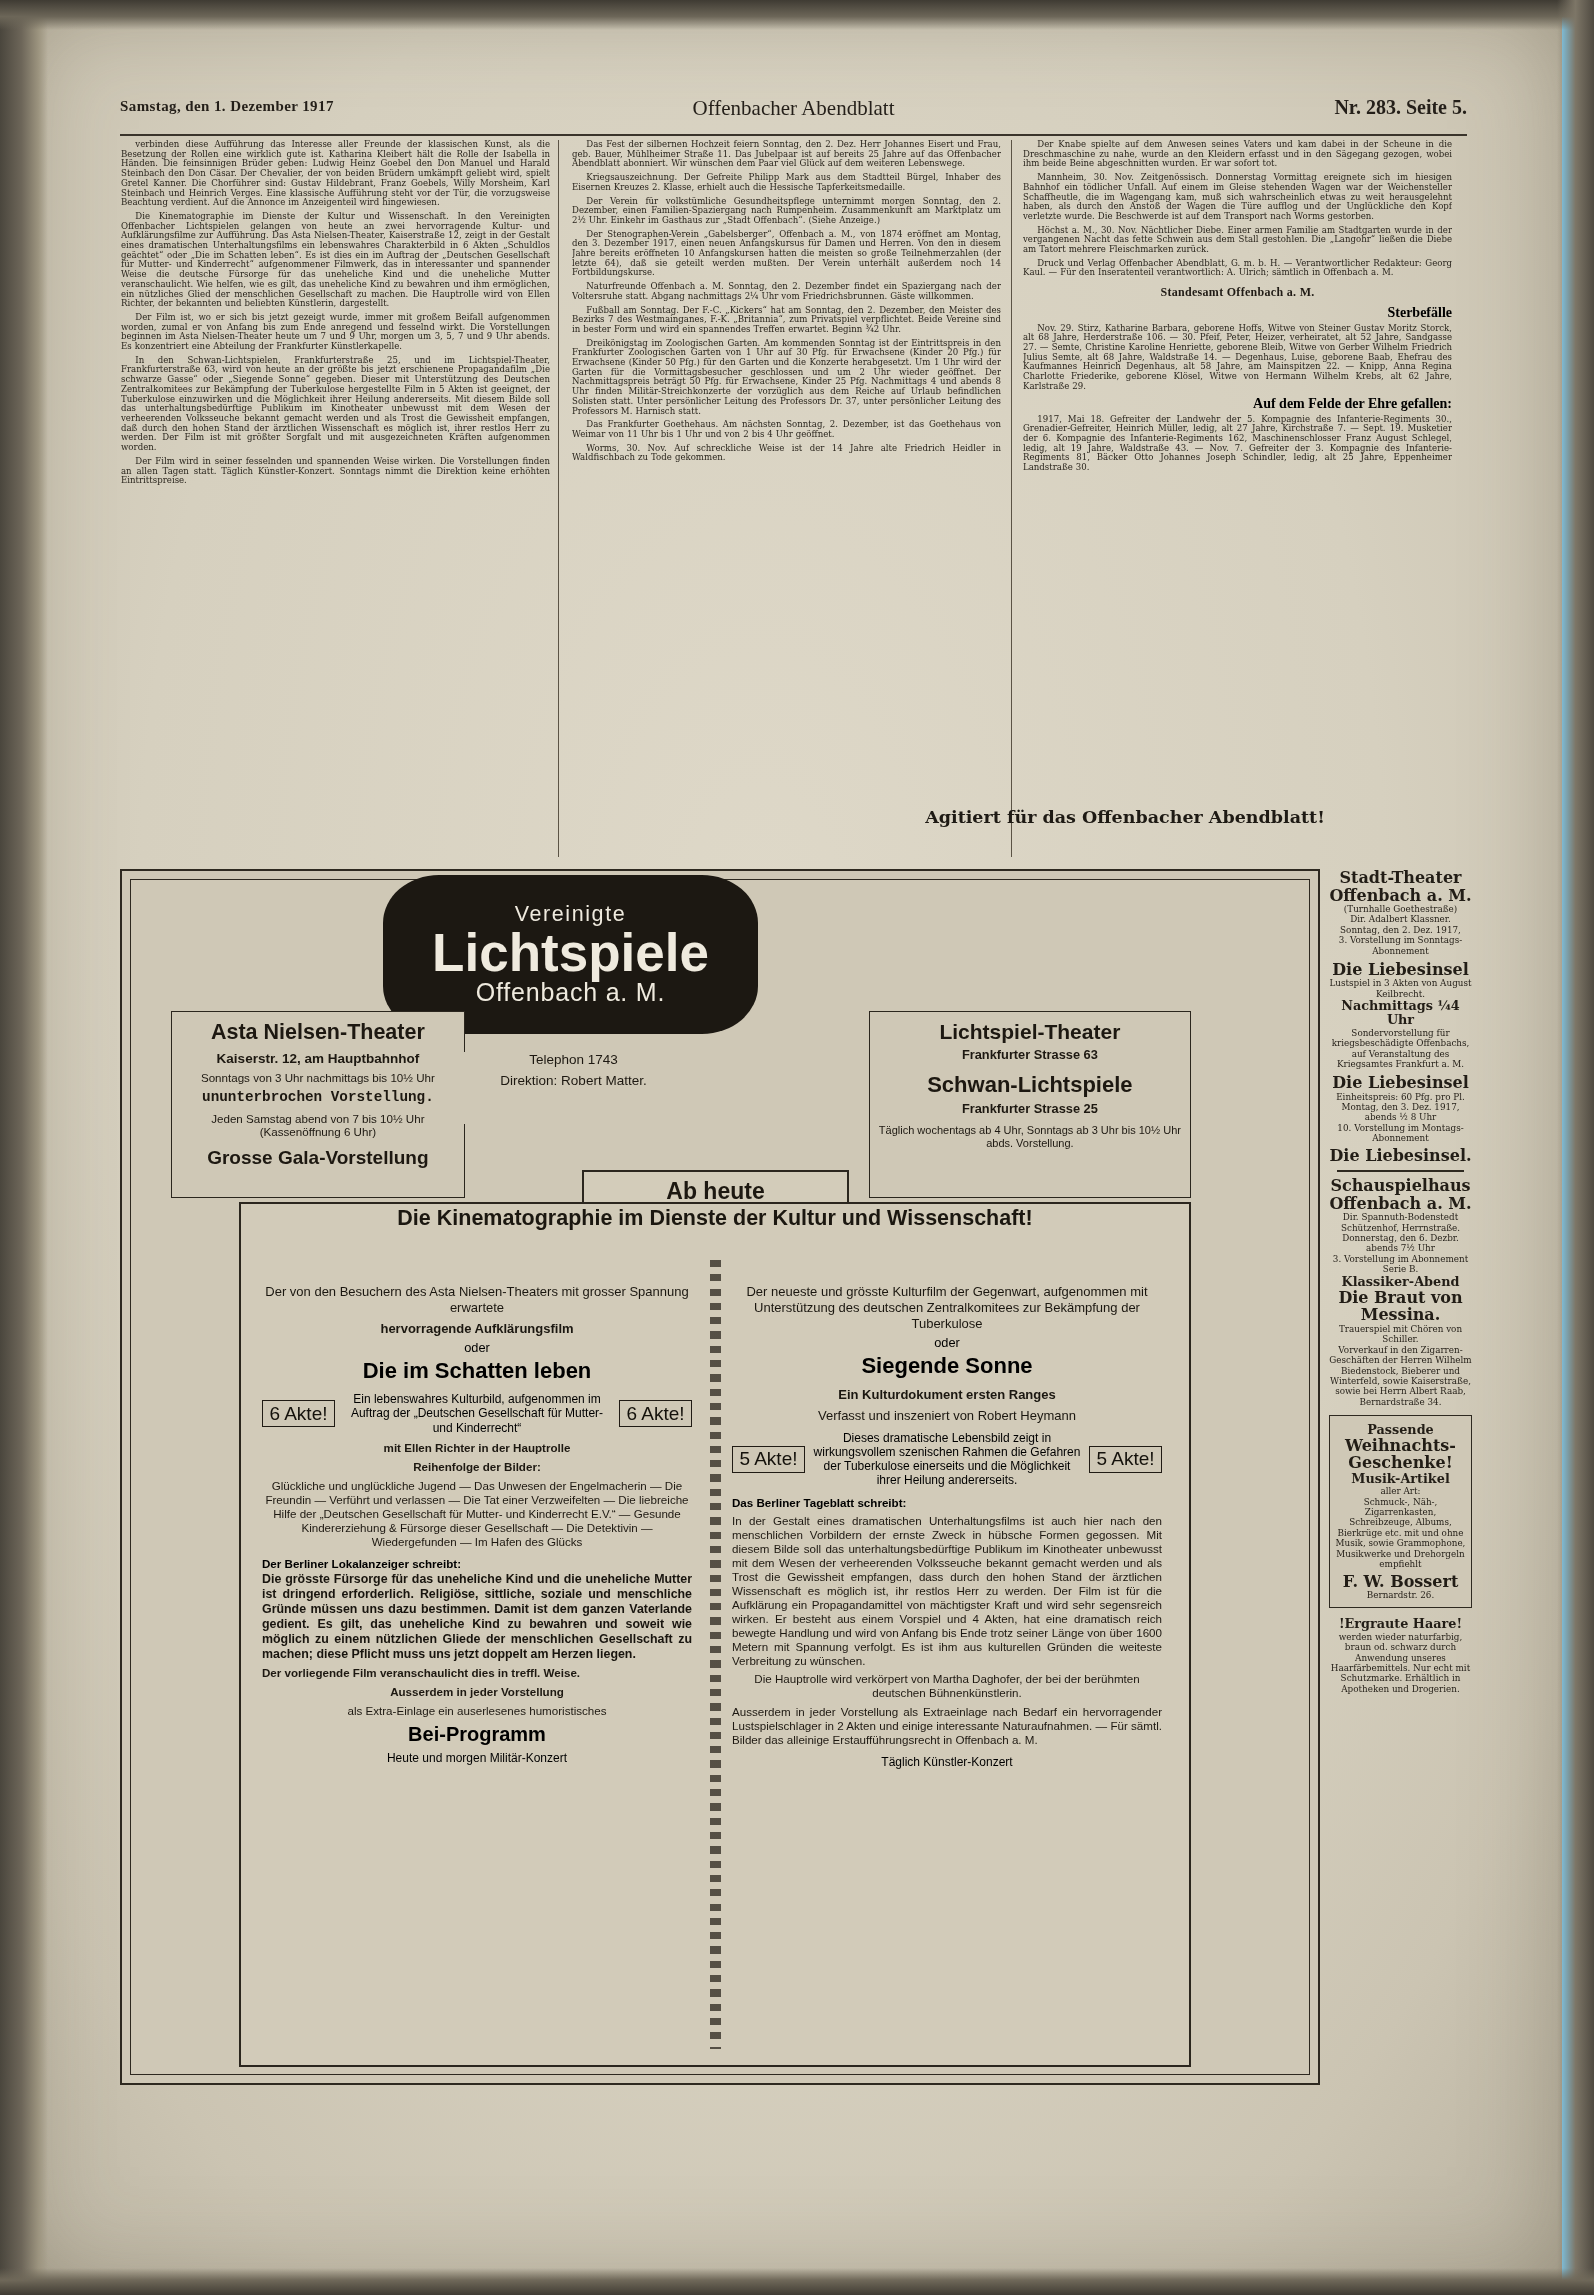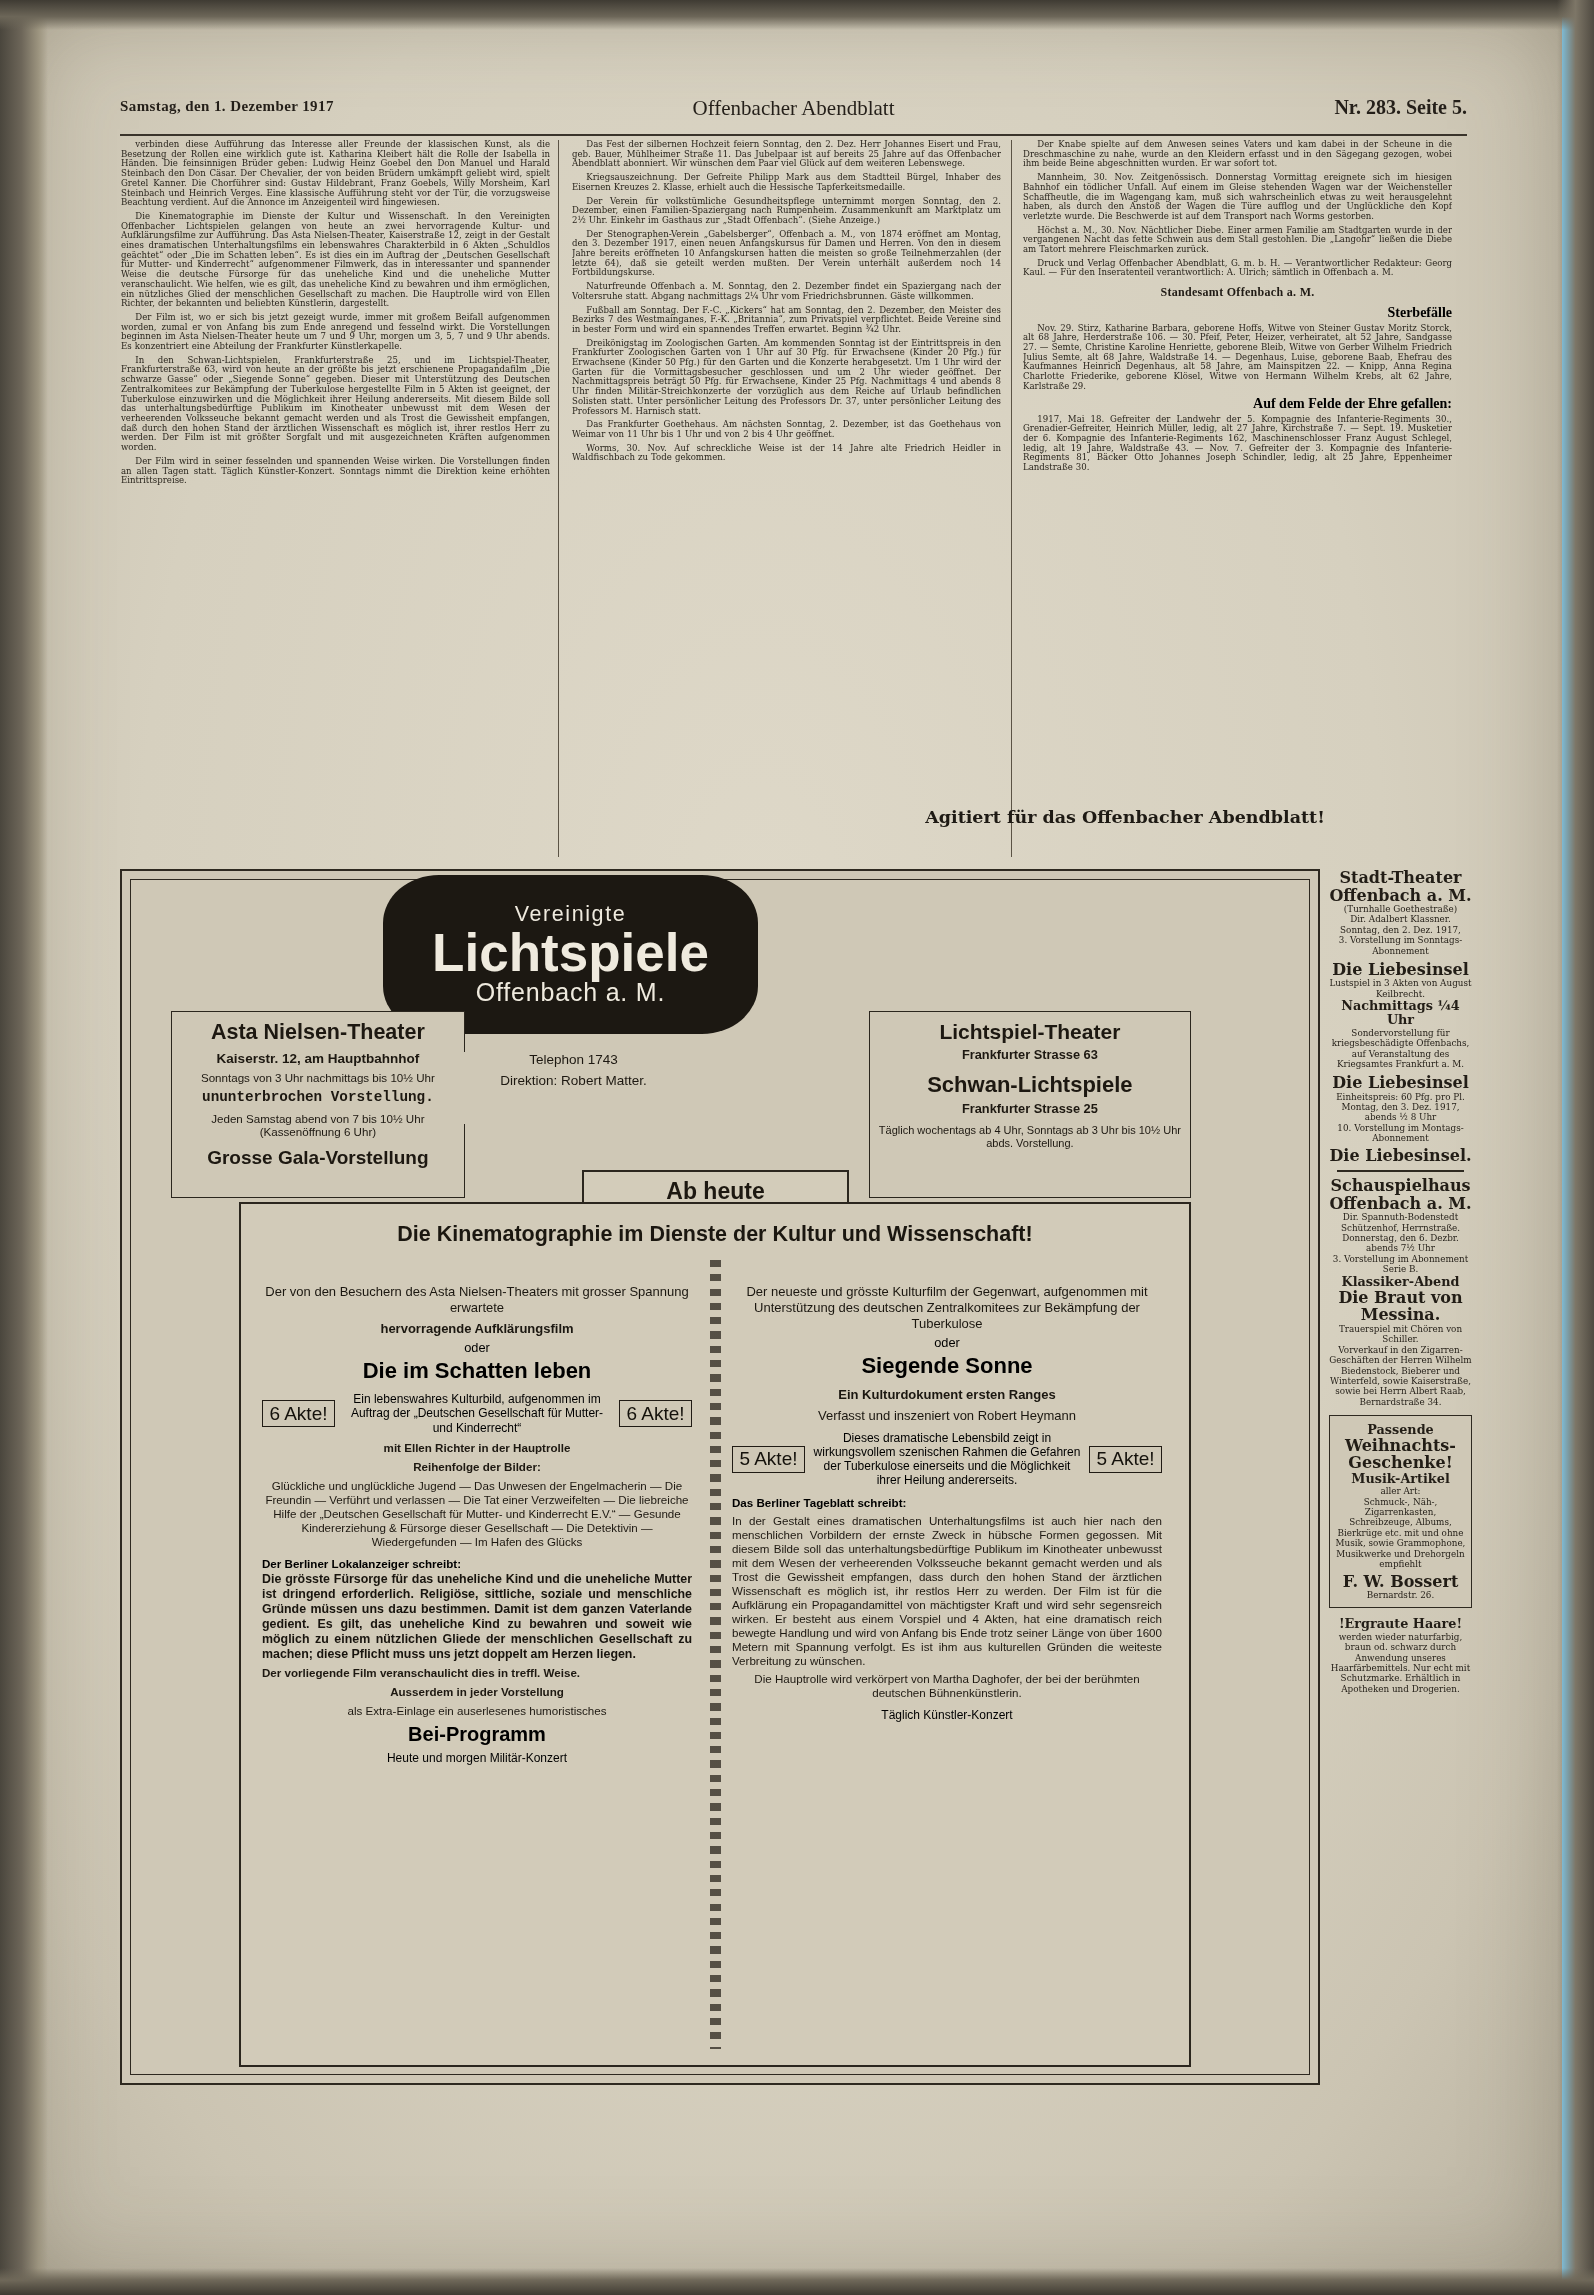--- a/index.html
+++ b/index.html
@@ -66,21 +66,21 @@
   .tb-title{font-family:"Liberation Sans",sans-serif;font-weight:bold;}
   .bx{border:1.6px solid #2b261e;}
 
   .abheute{position:absolute;left:582px;top:1170px;width:263px;height:38px;
            border:2.4px solid #2b261e;background:#d3ccba;display:flex;align-items:center;justify-content:center;
            font-family:"Liberation Sans",sans-serif;font-size:23px;font-weight:bold;color:#1d1811;}
 
   .maincard{position:absolute;left:239px;top:1202px;width:948px;height:861px;
             border:2.4px solid #2b261e;background:#d2cbb9;}
   .maincard .hdln{text-align:center;font-family:"Liberation Sans",sans-serif;font-weight:bold;
-                  font-size:21.5px;margin-top:18px;color:#1b1710;}
+                  font-size:21.5px;margin-top:2px;color:#1b1710;}
   .half{position:absolute;top:62px;width:430px;}
   .halfL{left:21px;} .halfR{left:491px;}
   .vsep{position:absolute;left:469px;top:56px;width:11px;height:789px;
         background:repeating-linear-gradient(180deg,#2b261e 0 7.2px,transparent 7.2px 14.3px);opacity:.75;}
   .lede{font-family:"Liberation Sans",sans-serif;font-size:13px;line-height:16px;text-align:center;color:#1b1710;}
   .bigtitle{font-family:"Liberation Sans",sans-serif;font-weight:bold;text-align:center;
             color:#14110b;font-size:34px;line-height:37px;margin:12.8px 0 4.8px;}
   .oder{text-align:center;font-family:"Liberation Sans",sans-serif;font-size:12.8px;margin:3.2px 0;}
   .subtitle{font-family:"Liberation Sans",sans-serif;font-weight:bold;text-align:center;font-size:22px;margin:3.2px 0 8px;}
   .akte{display:inline-block;border:1.6px solid #201b14;padding:1.6px 6.4px;font-family:"Liberation Sans",sans-serif;
@@ -223,20 +223,21 @@
       <div class="lede" style="font-weight:bold;">Ein Kulturdokument ersten Ranges</div>
       <div class="lede" style="margin-top:4.8px;">Verfasst und inszeniert von Robert Heymann</div>
       <div class="row">
         <span class="akte">5 Akte!</span>
         <span class="rowmid">Dieses dramatische Lebensbild zeigt in wirkungsvollem szenischen Rahmen die Gefahren der Tuberkulose einerseits und die Möglichkeit ihrer Heilung andererseits.</span>
         <span class="akte">5 Akte!</span>
       </div>
       <div class="lbl">Das Berliner Tageblatt schreibt:</div>
       <div class="body">In der Gestalt eines dramatischen Unterhaltungsfilms ist auch hier nach den menschlichen Vorbildern der ernste Zweck in hübsche Formen gegossen. Mit diesem Bilde soll das unterhaltungsbedürftige Publikum im Kinotheater unbewusst mit dem Wesen der verheerenden Volksseuche bekannt gemacht werden und als Trost die Gewissheit empfangen, dass durch den hohen Stand der ärztlichen Wissenschaft es möglich ist, ihr restlos Herr zu werden. Der Film ist für die Aufklärung ein Propagandamittel von mächtigster Kraft und wird sehr segensreich wirken. Er besteht aus einem Vorspiel und 4 Akten, hat eine dramatisch reich bewegte Handlung und wird von Anfang bis Ende trotz seiner Länge von über 1600 Metern mit Spannung verfolgt. Es ist ihm aus kulturellen Gründen die weiteste Verbreitung zu wünschen.</div>
       <div class="body c">Die Hauptrolle wird verkörpert von Martha Daghofer, der bei der berühmten deutschen Bühnenkünstlerin.</div>
+      <div class="body">Ausserdem in jeder Vorstellung als Extraeinlage nach Bedarf ein hervorragender Lustspielschlager in 2 Akten und einige interessante Naturaufnahmen. — Für sämtl. Bilder das alleinige Erstaufführungsrecht in Offenbach a. M.</div>
       <div class="ticket" style="margin-top:8px;">Täglich Künstler-Konzert</div>
     </div>
   </div>
 
   <div class="rcol">
     <div class="t1">Stadt-Theater</div>
     <div class="t1">Offenbach a. M.</div>
     <div class="t3">(Turnhalle Goethestraße)</div>
     <div class="t3">Dir. Adalbert Klassner.</div>
     <div class="t3">Sonntag, den 2. Dez. 1917,</div>

